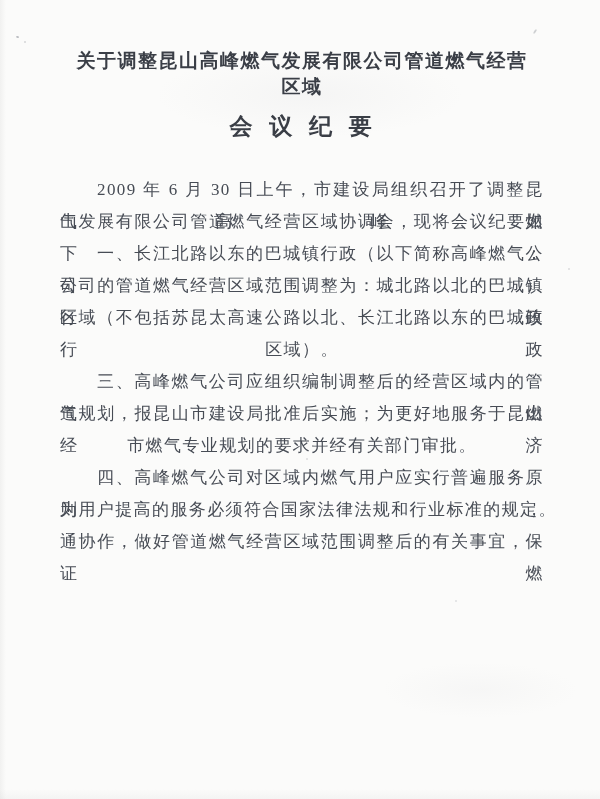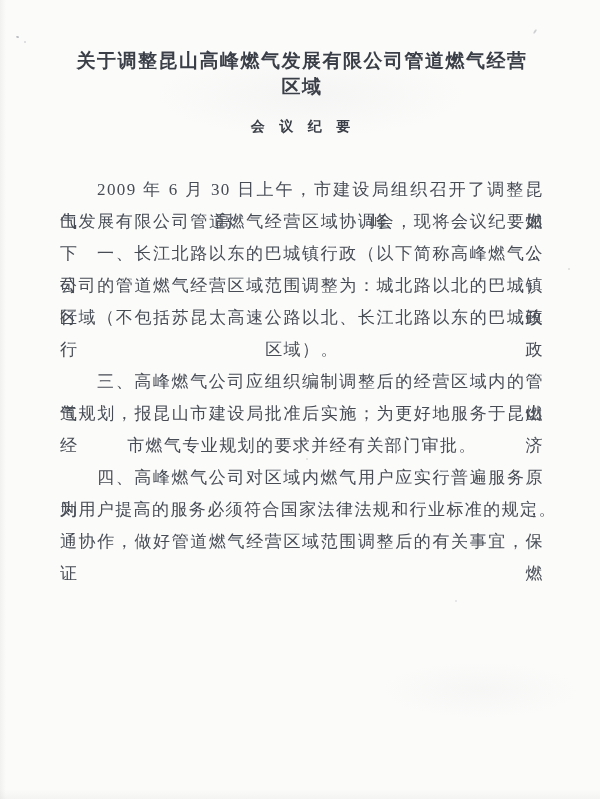--- a/index.html
+++ b/index.html
@@ -44,21 +44,21 @@
     margin: 14px;
     font-size: 19px;
     font-weight: bold;
     color: #3a3e46;
     text-align: center;
     letter-spacing: 1.5px;
     line-height: 26px;
   }
   .subtitle {
     margin: 10px 0 0 0;
-    font-size: 14px;
+    font-size: 23px;
     font-weight: bold;
     color: #3a3e46;
     text-align: center;
     letter-spacing: 3px;
     word-spacing: 5px;
     line-height: 26px;
   }
   .doc-body {
     margin-top: 34px;
     font-size: 17px;

